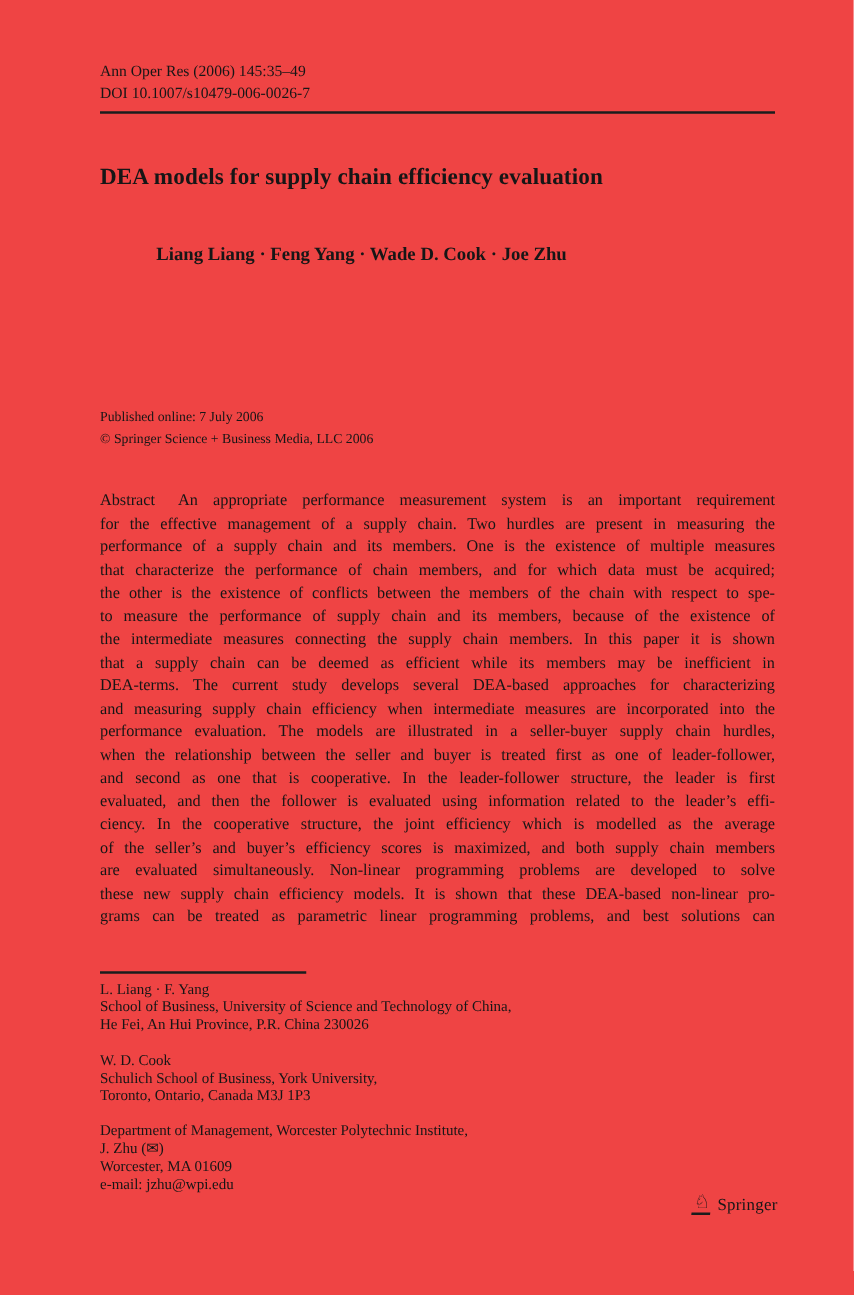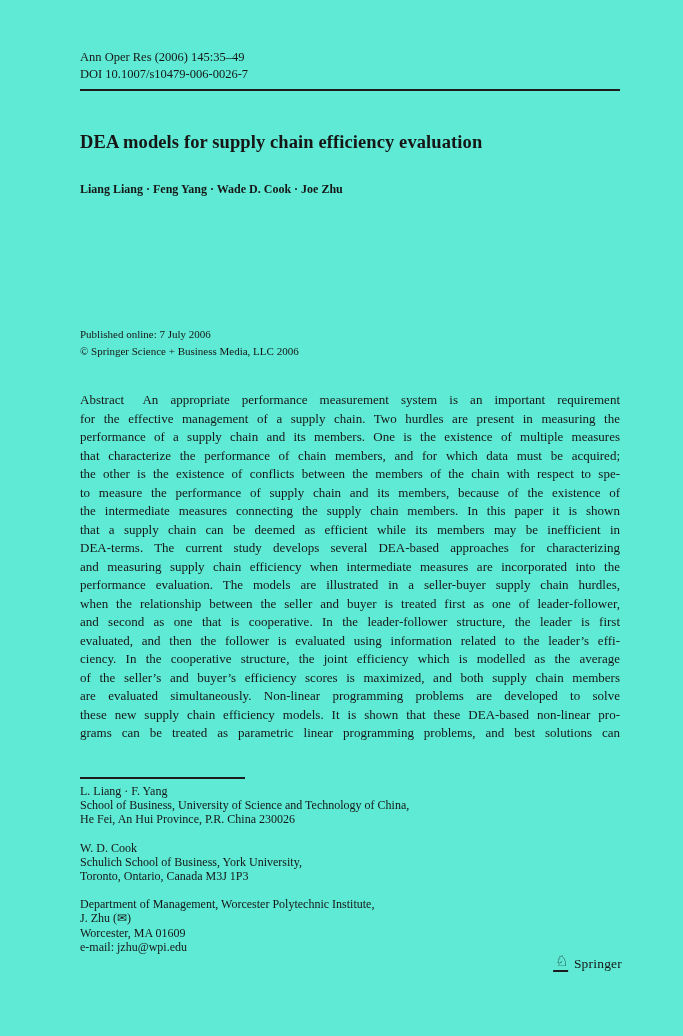--- a/index.html
+++ b/index.html
@@ -4,37 +4,37 @@
 <style>
   html, body {
     margin: 0; padding: 0;
     background: #ffffff;
     width: 683px; height: 1036px;
     overflow: hidden;
   }
   #page {
     position: relative;
     width: 683px; height: 1036px;
-    background: #5eead4;
+    background: #ef4444;
     font-family: "Liberation Serif", "DejaVu Serif", serif;
     color: #161616;
   }
   .col { position: absolute; left: 80px; width: 540px; }
 
   .journal-head { top: 49px; font-size: 12.5px; line-height: 17px; }
   .head-rule { top: 89px; height: 2px; background: #1c1c1c; }
 
   .paper-title {
     top: 132px;
     font-size: 18.5px; font-weight: 700;
     letter-spacing: 0.1px;
   }
   .authors {
-    top: 182px;
-    font-size: 12px; font-weight: 700;
+    top: 196px;
+    font-size: 15px; font-weight: 700; margin-left: 45px;
   }
   .published { top: 326px; font-size: 11px; line-height: 17px; }
 
   .abstract { top: 391px; font-size: 13px; }
   .abs-line {
     height: 18.5px; line-height: 18.5px;
     text-align: justify;
     text-align-last: justify;
     overflow: hidden;
   }

